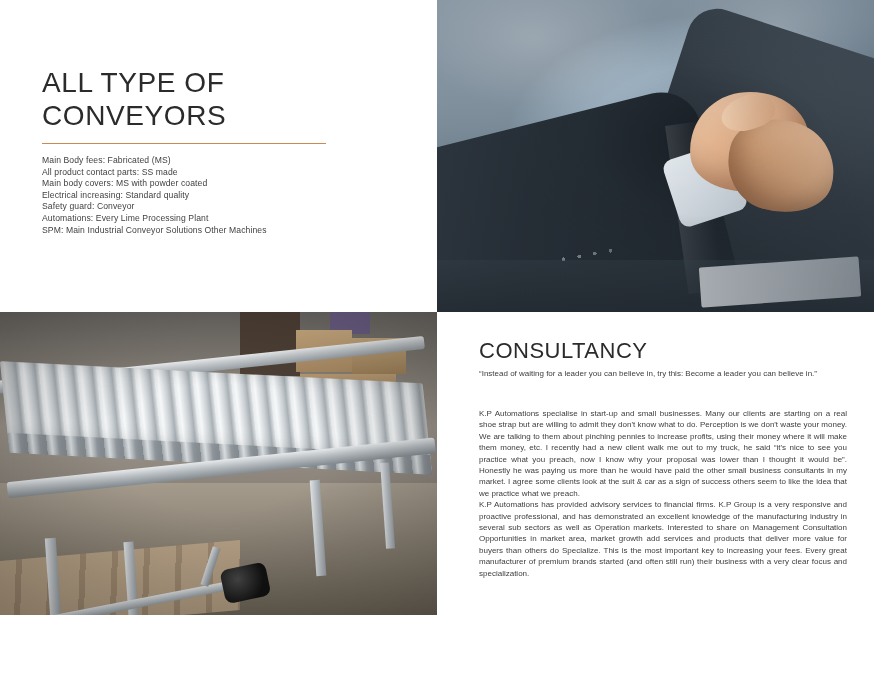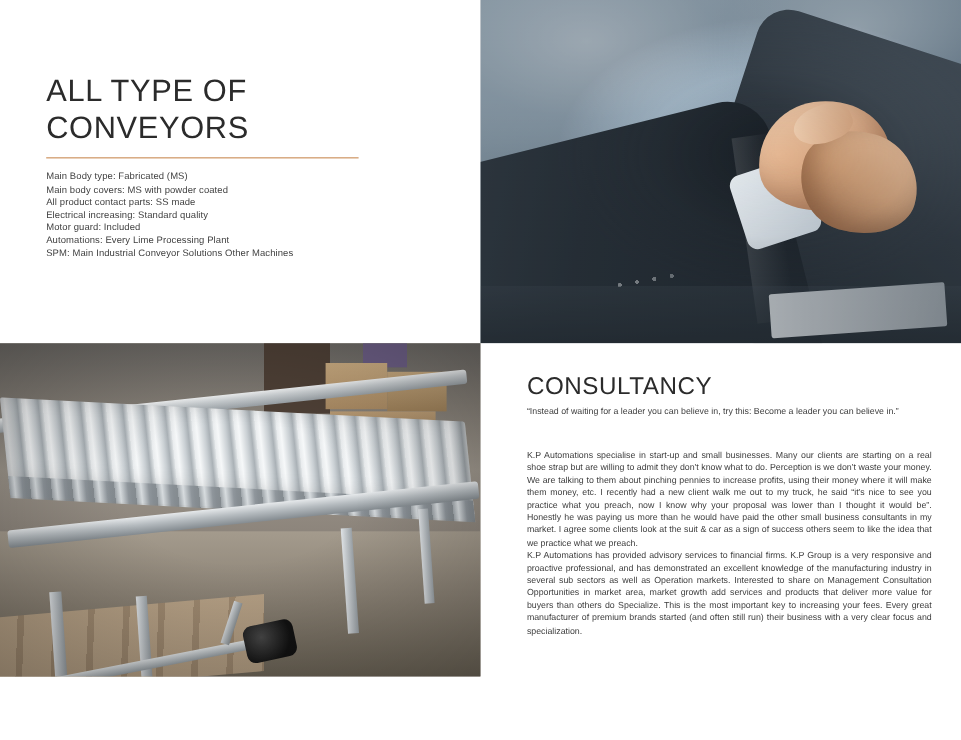--- a/index.html
+++ b/index.html
@@ -380,25 +380,25 @@
 
 <div class="page">
 
   <div class="left-top">
     <div class="title-block">
       <div class="main-title">ALL TYPE OF
 CONVEYORS</div>
       <div class="title-rule"></div>
     </div>
     <div class="spec-list">
-      <div>Main Body type: Fabricated (MS)</div>
+      <div>Main Body fees: Fabricated (MS)</div>
+      <div>All product contact parts: SS made</div>
       <div>Main body covers: MS with powder coated</div>
-      <div>All product contact parts: SS made</div>
       <div>Electrical increasing: Standard quality</div>
-      <div>Motor guard: Included</div>
+      <div>Safety guard: Conveyor</div>
       <div>Automations: Every Lime Processing Plant</div>
       <div>SPM:  Main Industrial Conveyor Solutions Other Machines</div>
     </div>
   </div>
 
   <div class="photo-handshake">
     <div class="hs-bg"></div>
     <div class="hs-sleeve-right"></div>
     <div class="hs-sleeve-left"></div>
     <div class="hs-cuff"></div>

